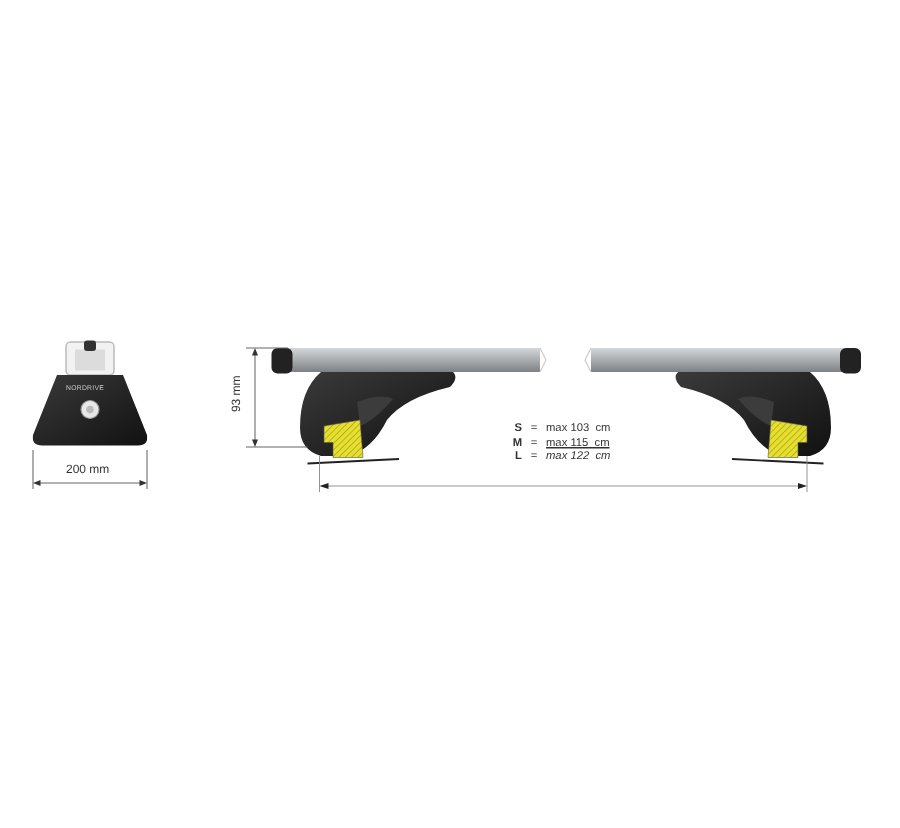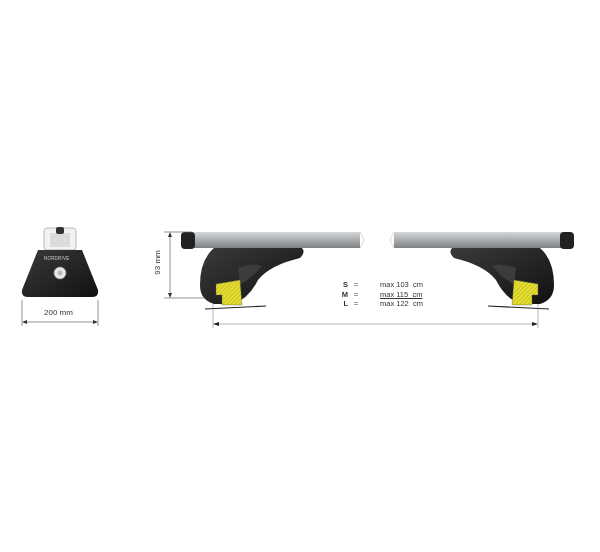--- a/index.html
+++ b/index.html
@@ -4,21 +4,21 @@
 <style>
   html,body{margin:0;padding:0;background:#ffffff;}
   body{width:600px;height:552px;position:relative;overflow:hidden;font-family:"Liberation Sans",sans-serif;}
   .abs{position:absolute;}
   svg{position:absolute;left:0;top:0;}
   .dimtext{font-size:8px;color:#333;white-space:nowrap;}
   .legend{position:absolute;left:334px;top:280px;font-size:7.5px;color:#333;line-height:9.5px;}
   .legend .row{display:flex;}
   .legend .k{width:14px;text-align:right;font-weight:bold;}
   .legend .eq{width:16px;text-align:center;}
-  .legend .v{width:60px;margin-left:16px;}
+  .legend .v{width:60px;}
 </style>
 </head>
 <body>
 
 <svg width="600" height="552" viewBox="0 0 600 552">
   <defs>
     <linearGradient id="barG" x1="0" y1="0" x2="0" y2="1">
       <stop offset="0" stop-color="#d4d7d9"></stop>
       <stop offset="0.5" stop-color="#a9adb0"></stop>
       <stop offset="1" stop-color="#7d8184"></stop>
@@ -106,15 +106,15 @@
     <span class="v" style="white-space:pre;">max 103  cm</span>
   </div>
   <div class="row">
     <span class="k">M</span>
     <span class="eq">=</span>
     <span class="v" style="white-space:pre;text-decoration:underline;">max 115  cm</span>
   </div>
   <div class="row">
     <span class="k">L</span>
     <span class="eq">=</span>
-    <span class="v" style="white-space:pre;">max 122  cm</span>
+    <span class="v" style="white-space:pre;font-style:italic;">max 122  cm</span>
   </div>
 </div>
 
 </body></html>

